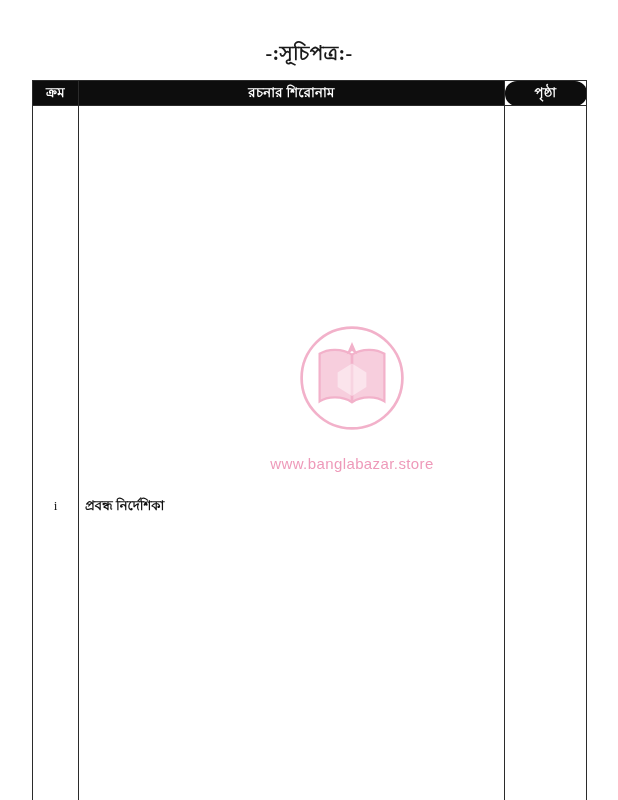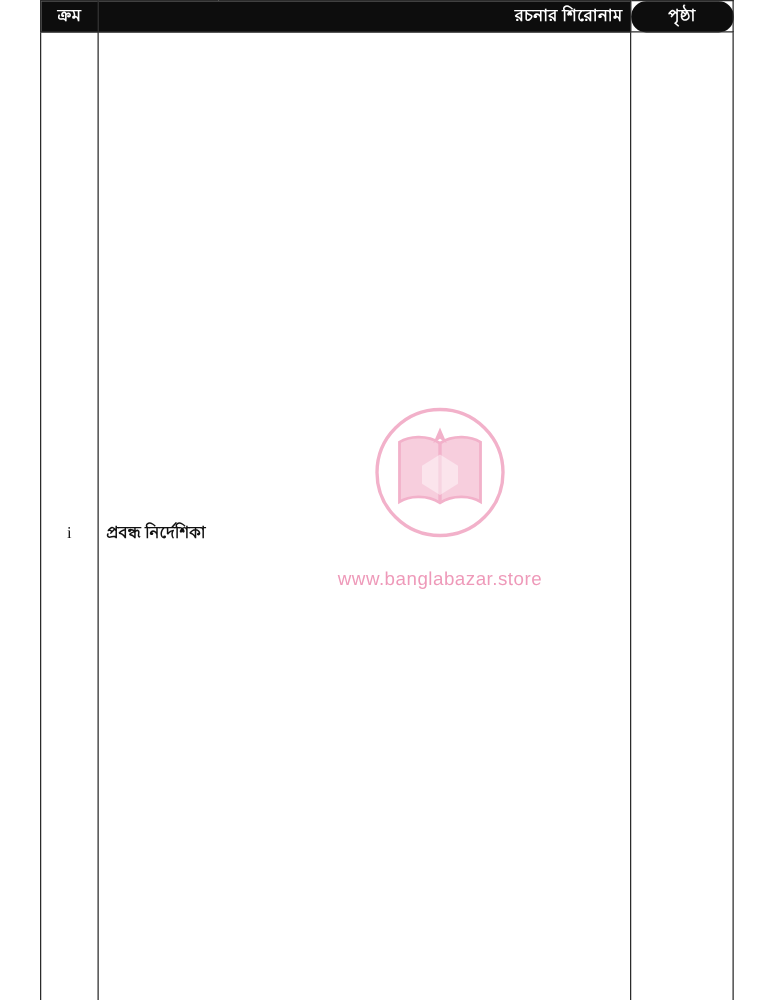--- a/index.html
+++ b/index.html
@@ -85,21 +85,21 @@
     background: #0d0d0d;
     color: #ffffff;
     font-size: 15px;
     font-weight: 700;
     padding: 7px 8px;
     border: 1px solid #0d0d0d;
     text-align: center;
     letter-spacing: 0.3px;
   }
   thead th.h-serial { text-align: center; }
-  thead th.h-title  { text-align: right; }
+  thead th.h-title  { text-align: center; }
   thead th.h-page   { text-align: center; border-radius: 12px; }
 
   col.c-serial { width: 46px; }
   col.c-cat    { width: 96px; }
   col.c-title  { width: 330px; }
   col.c-page   { width: 82px; }
   td.page {
     text-align: center;
     font-weight: 600;
     font-size: 13.5px;
@@ -118,20 +118,21 @@
     font-weight: 700;
     font-size: 14px;
     padding-left: 8px;
   }
 </style>
 </head>
 <body>
 
 <div class="page">
 
+  <div class="doc-title">-:সূচিপত্র:-</div>
 
   <table class="toc">
     <colgroup>
       <col class="c-serial">
       <col class="c-cat">
       <col class="c-title">
       <col class="c-page">
     </colgroup>
     <thead>
       <tr>

